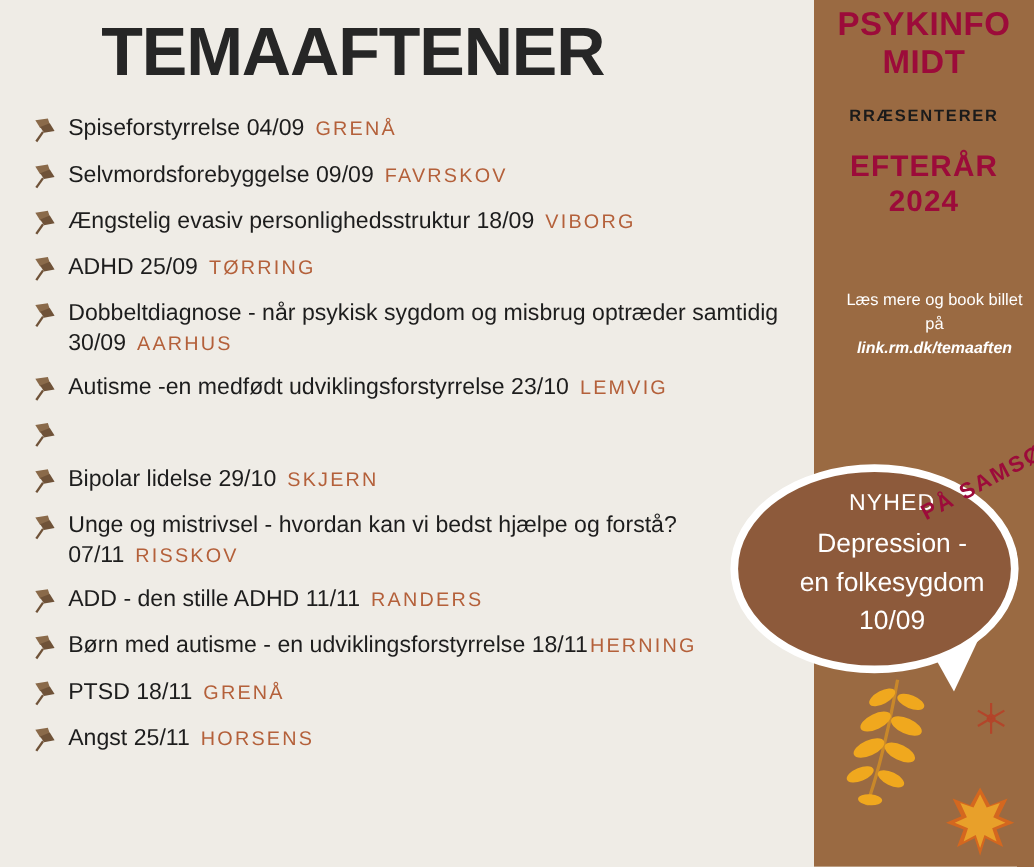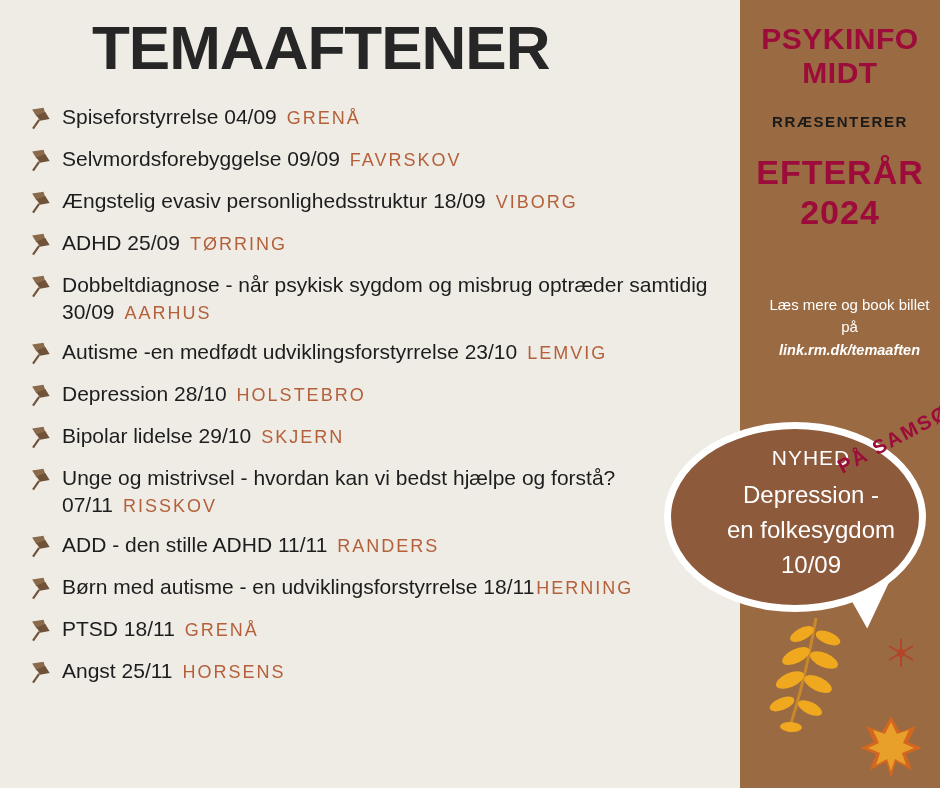--- a/index.html
+++ b/index.html
@@ -28,41 +28,41 @@
     width: 200px;
     height: 788px;
     background: #9a6a42;
   }
   .right-inner {
     position: absolute;
     top: 0;
     left: 0;
     width: 200px;
     text-align: center;
-    padding-top: 22px;
+    padding-top: 6px;
     box-sizing: border-box;
   }
   .brand {
     color: #9c0b3a;
     font-weight: bold;
     font-size: 30px;
     line-height: 1.12;
     letter-spacing: 0.5px;
   }
   .presents {
     color: #1b1b1b;
     font-weight: bold;
     font-size: 15px;
     letter-spacing: 1.6px;
     margin-top: 24px;
   }
   .season {
     color: #9c0b3a;
     font-weight: bold;
-    font-size: 34px;
+    font-size: 27px;
     line-height: 1.18;
     letter-spacing: 1px;
     margin-top: 22px;
   }
   .booking {
     color: #ffffff;
     font-size: 15px;
     line-height: 1.45;
     margin-top: 62px;
     padding: 0 10px;
@@ -285,23 +285,20 @@
         <span class="ev-title">Autisme -en medfødt udviklingsforstyrrelse 23/10</span><span class="ev-city">LEMVIG</span>
       </span>
     </div>
 
     <div class="item">
       <svg class="pin" viewBox="0 0 32 32">
         <path d="M7 5 L20 3 L22 9 L12 13 Z" fill="#8a6a4a"></path>
         <path d="M12 12 L22 8 L27 16 L16 18 Z" fill="#6f5238"></path>
         <path d="M15 17 L8 27" stroke="#6f5238" stroke-width="2.4" fill="none"></path>
       </svg>
-      <span class="texts">
-        <span class="ev-title">Depression 28/10</span><span class="ev-city">HOLSTEBRO</span>
-      </span>
     </div>
 
     <div class="item">
       <svg class="pin" viewBox="0 0 32 32">
         <path d="M7 5 L20 3 L22 9 L12 13 Z" fill="#8a6a4a"></path>
         <path d="M12 12 L22 8 L27 16 L16 18 Z" fill="#6f5238"></path>
         <path d="M15 17 L8 27" stroke="#6f5238" stroke-width="2.4" fill="none"></path>
       </svg>
       <span class="texts">
         <span class="ev-title">Bipolar lidelse 29/10</span><span class="ev-city">SKJERN</span>

